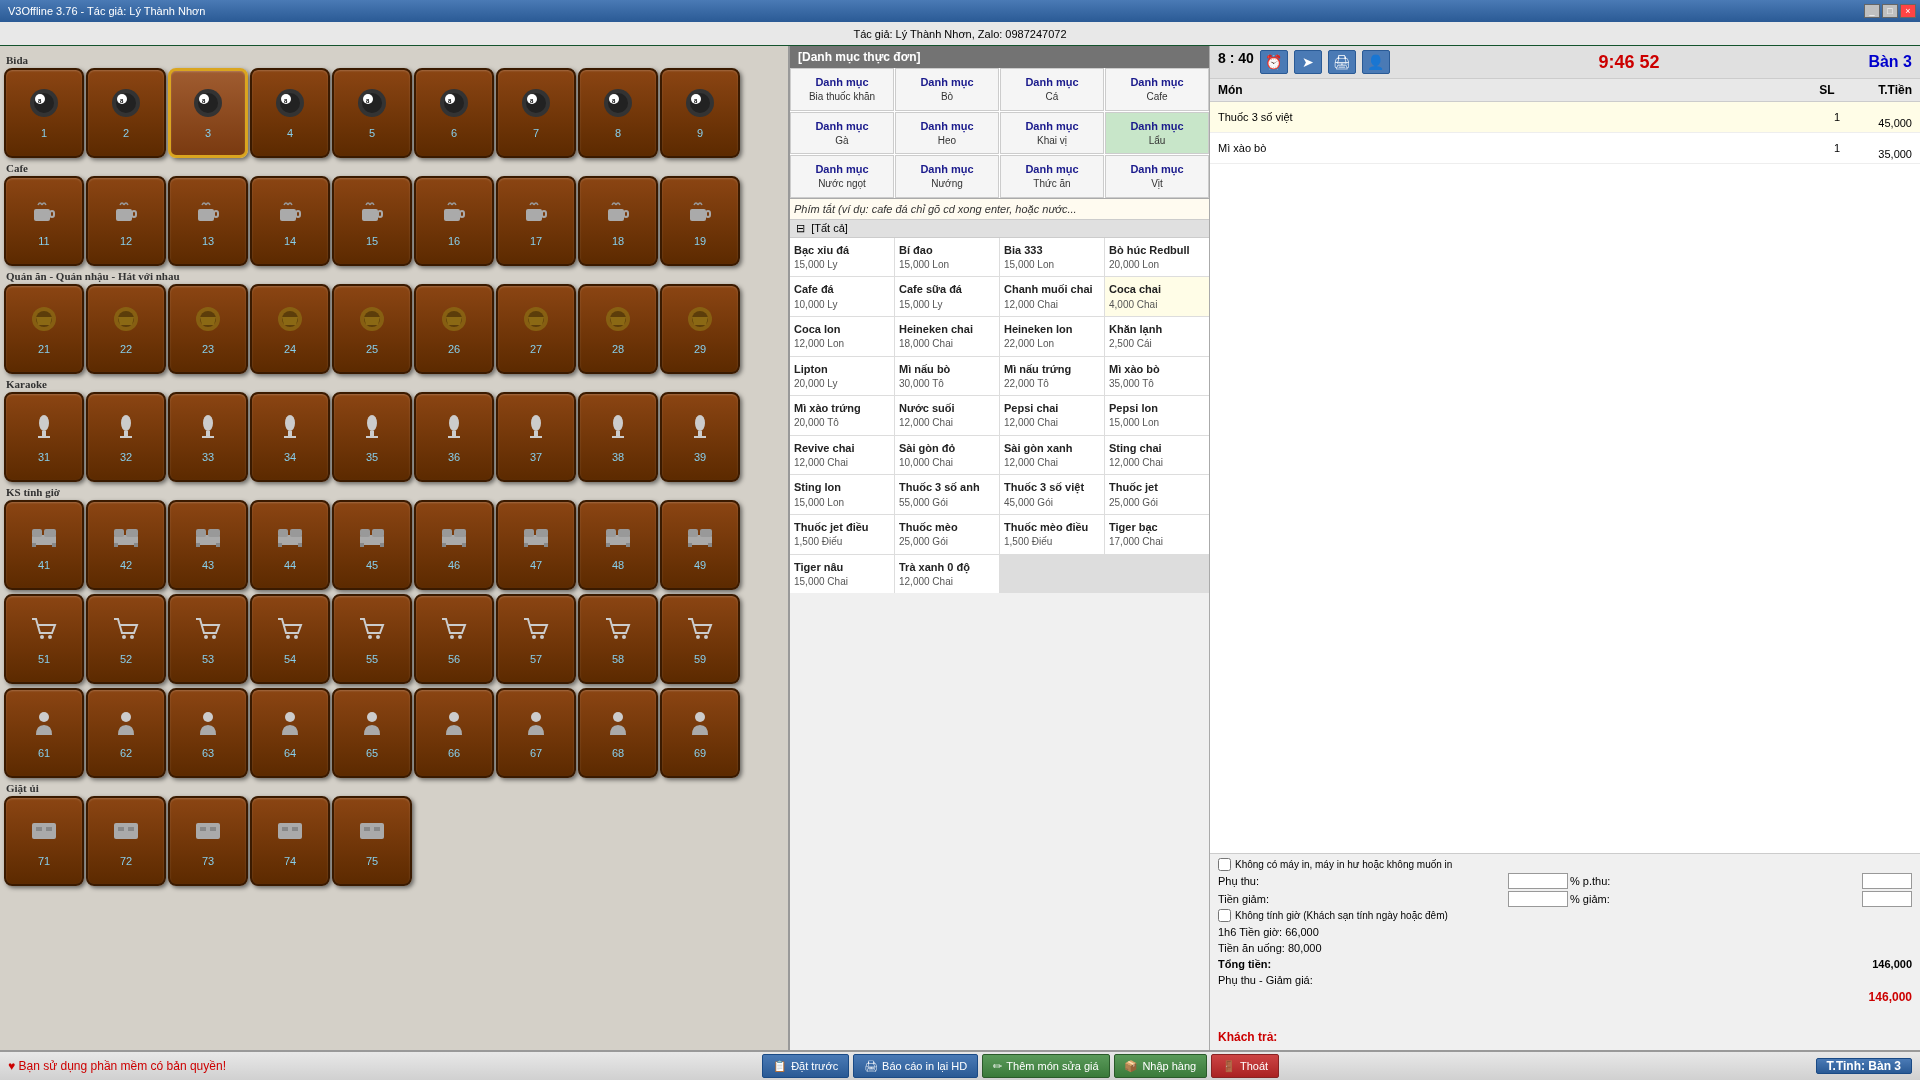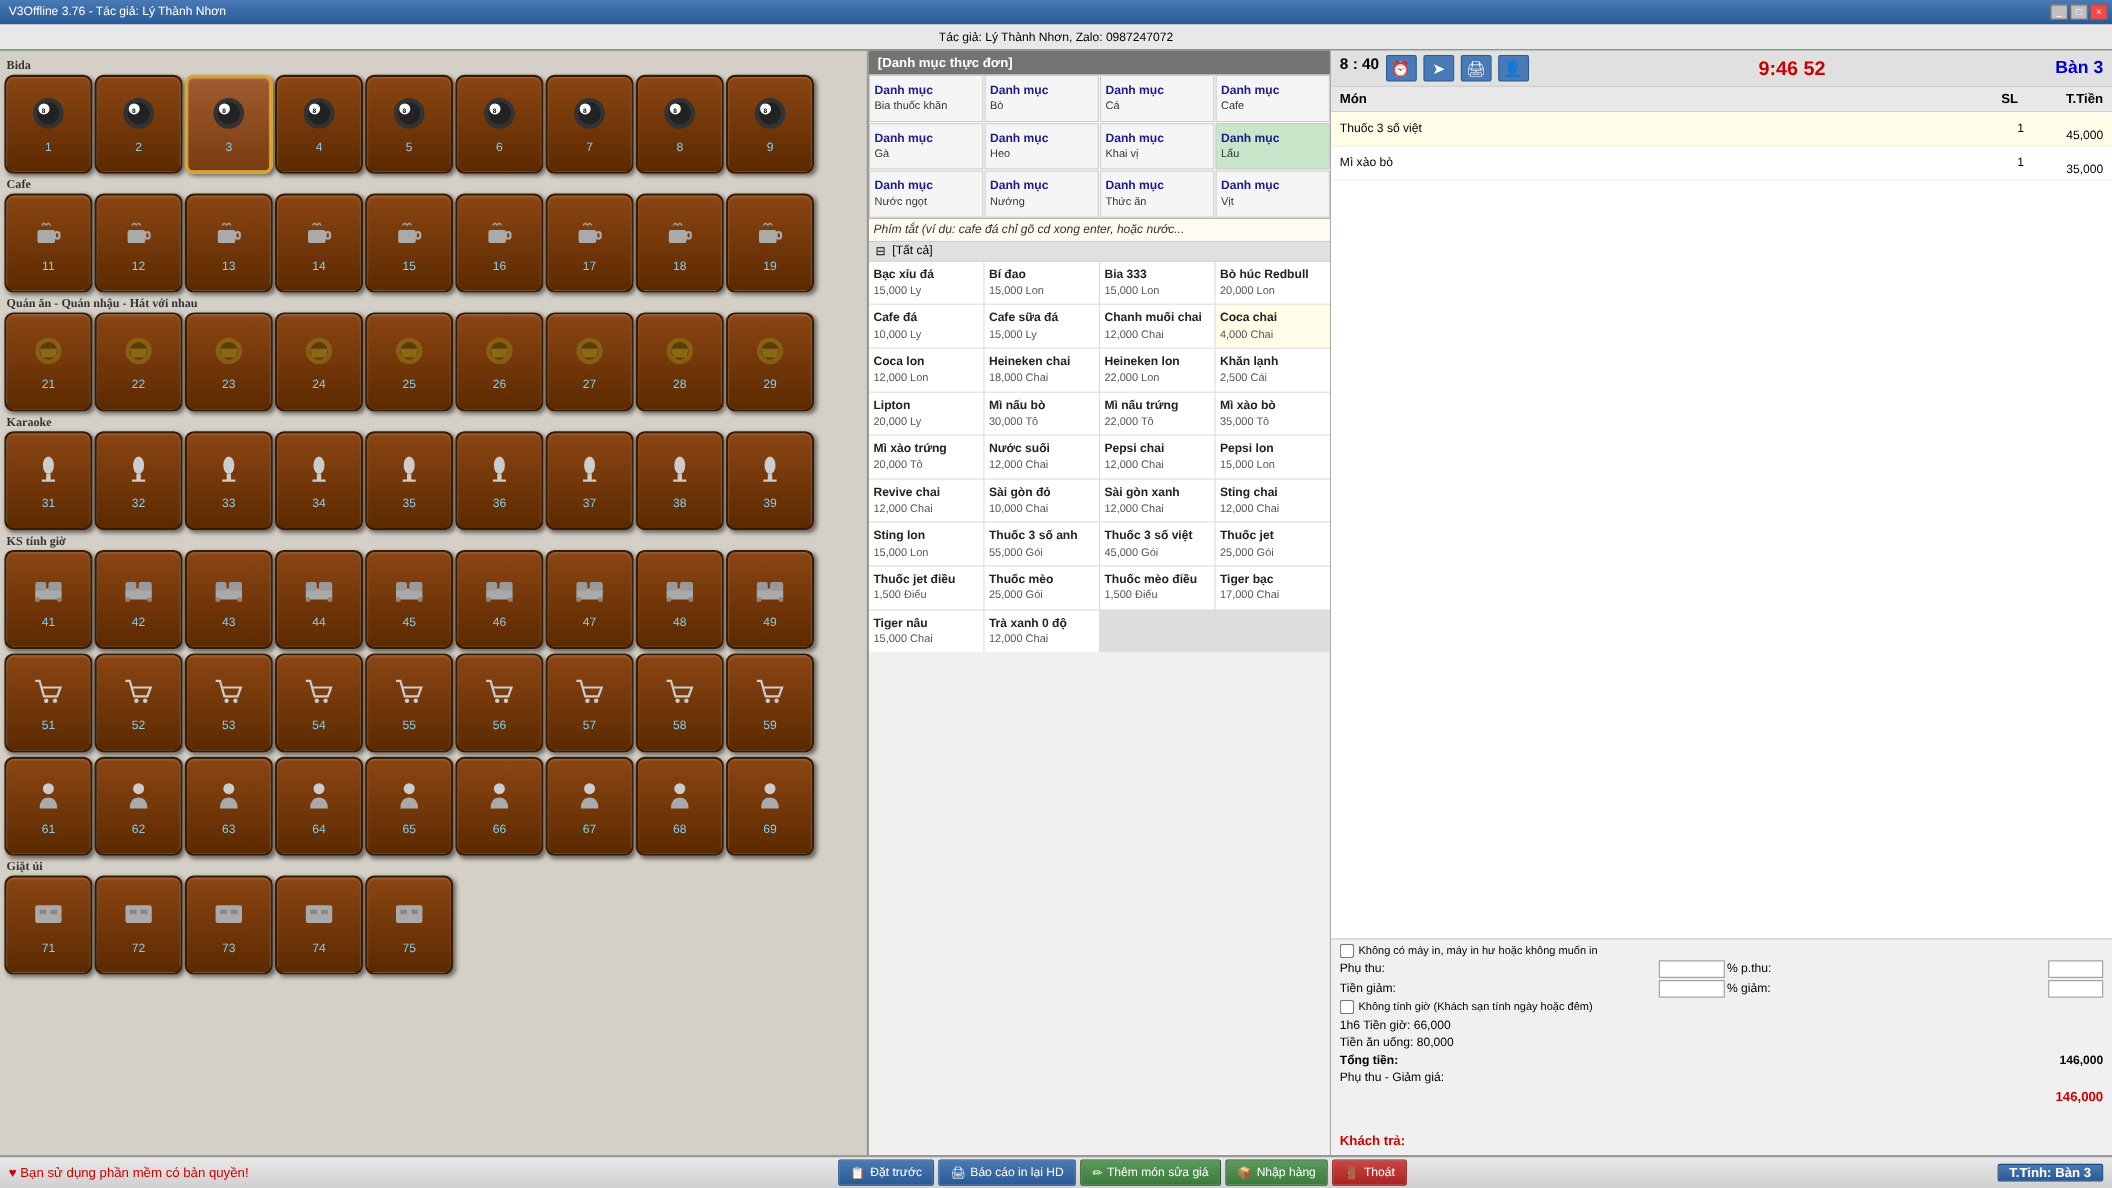--- a/index.html
+++ b/index.html
@@ -119,21 +119,21 @@
       background: #fff;
       border-bottom: 1px solid #aaa;
     }
 
     .cat-btn {
       padding: 6px 4px;
       font-size: 11px;
       cursor: pointer;
       border: 1px solid #ccc;
       background: #f5f5f5;
-      text-align: left;
+      text-align: center;
       line-height: 1.3;
     }
     .cat-btn.active-cat { background: #c8e6c9; }
     .cat-btn span { display: block; font-weight: bold; color: #1a1a8c; font-size: 11px; }
     .cat-btn small { color: #333; font-size: 10px; }
 
     #shortcut-bar {
       padding: 4px;
       font-size: 11px;
       border-bottom: 1px solid #ccc;

